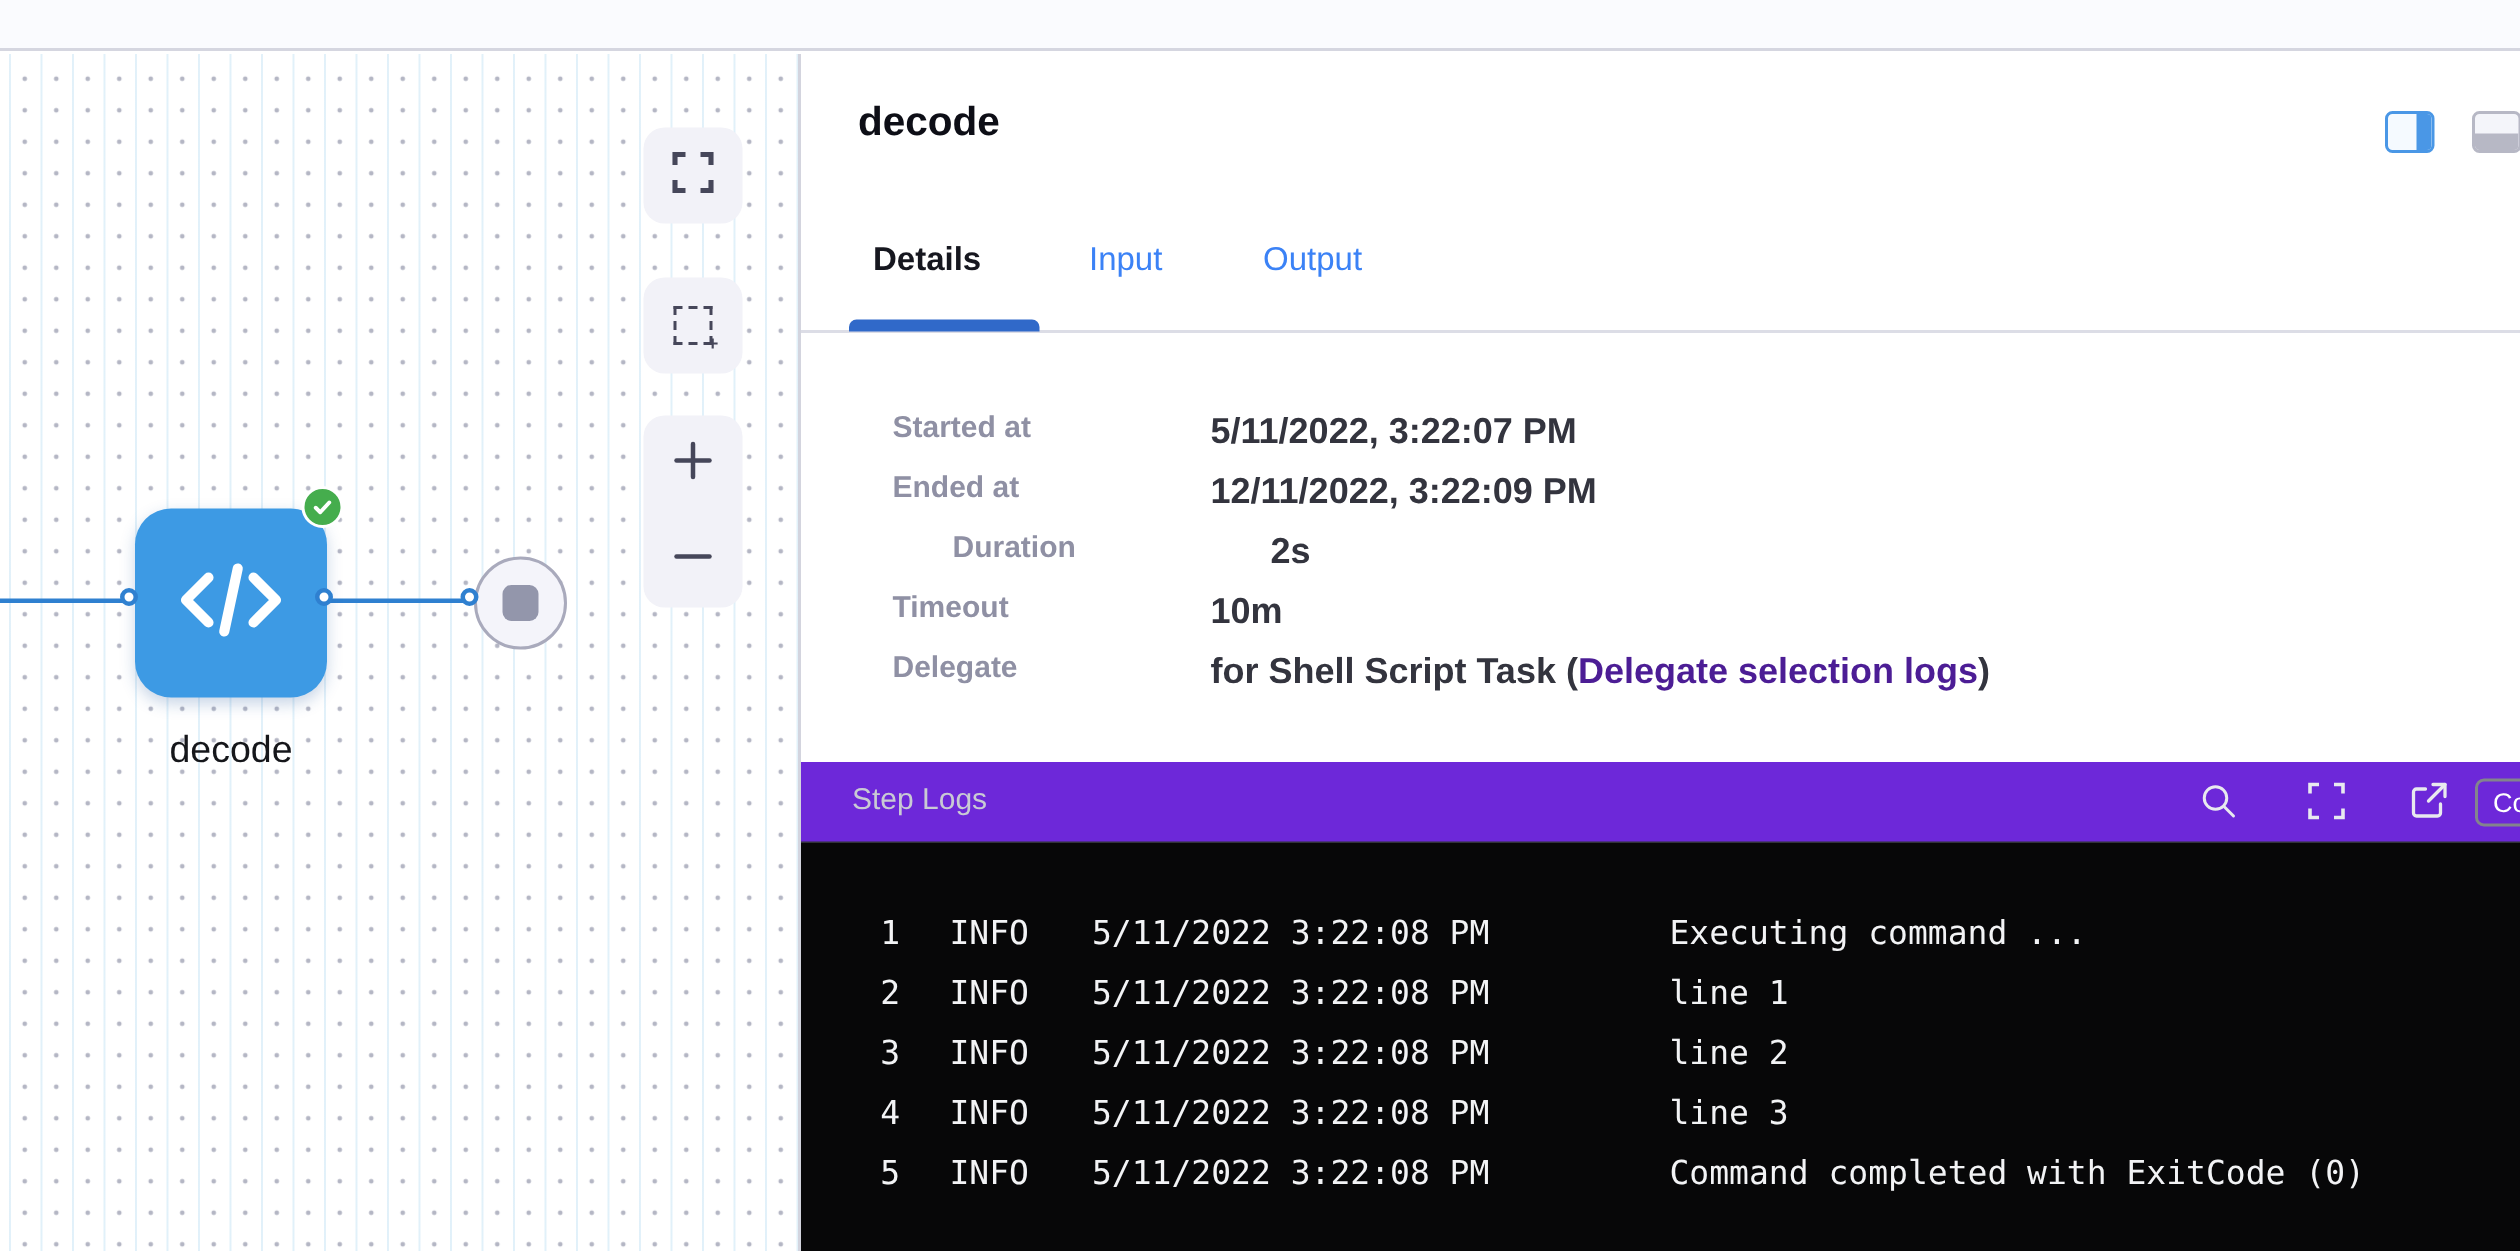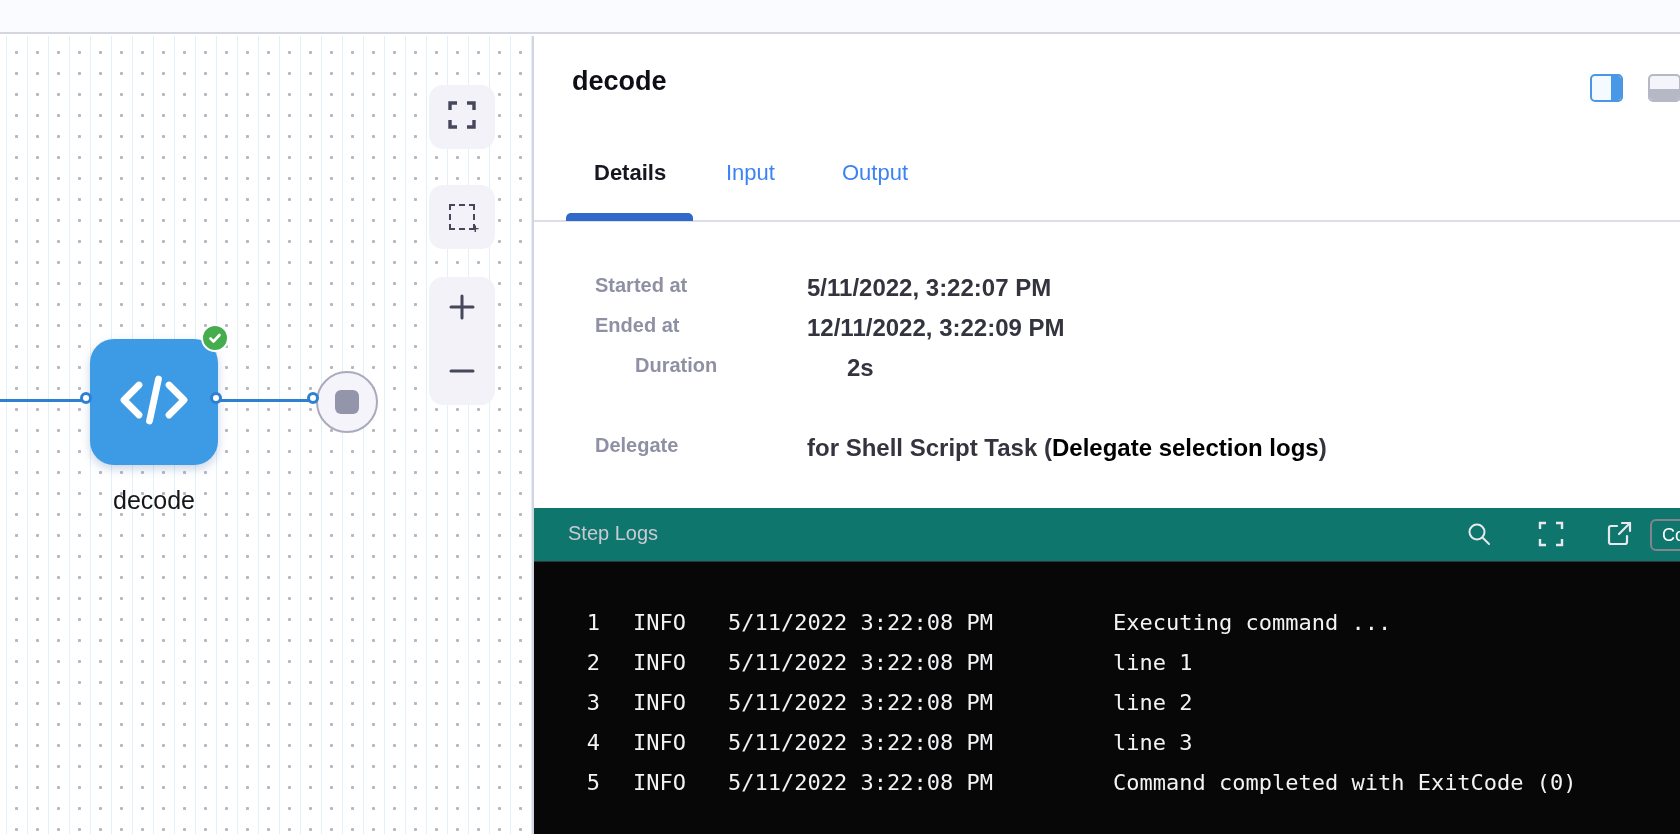--- a/index.html
+++ b/index.html
@@ -49,33 +49,33 @@
   
   .panel{position:absolute;left:534px;top:36px;width:1146px;height:472px;background:#fff;}
   .panel-title{position:absolute;left:38px;top:30px;font-size:27px;font-weight:700;color:#0d0e16;}
   .toggle{position:absolute;top:38px;width:33px;height:28px;border-radius:5px;overflow:hidden;display:flex;}
   .toggle.t1{left:1056px;border:2px solid #4a97e6;background:#f5faff;flex-direction:row;}
   .toggle.t1 .fill{margin-left:auto;width:10px;height:100%;background:#4a97e6;}
   .toggle.t2{left:1114px;border:2px solid #b7b8c5;background:#f4f5fa;flex-direction:column;}
   .toggle.t2 .fill{margin-top:auto;width:100%;height:11px;background:#b7b8c5;}
   .tab{position:absolute;top:124px;font-size:22px;color:#3b82f6;font-weight:500;cursor:default;}
   .tab.active{color:#16171f;font-weight:700;}
-  .tab.t-details{left:60px;} .tab.t-input{left:192px;} .tab.t-output{left:308px;}
+  .tab.t-details{left:48px;} .tab.t-input{left:192px;} .tab.t-output{left:308px;}
   .tabs-border{position:absolute;left:0;top:184px;width:1146px;height:2px;background:#dcdde6;}
   .tab-underline{position:absolute;left:32px;top:177px;width:127px;height:8px;background:#3069c9;
                  border-radius:5px 5px 0 0;}
   .drow{position:absolute;left:4px;width:1100px;height:26px;}
   .drow .dlabel{position:absolute;left:57px;font-size:20px;font-weight:600;color:#8f90a4;}
   .drow .dvalue{position:absolute;left:269px;font-size:24px;font-weight:700;color:#33343e;}
-  .drow .dlink{color:#000000;font-weight:700;cursor:pointer;text-align:right;}
+  .drow .dlink{color:#4c1d95;font-weight:700;cursor:pointer;text-align:right;}
   .r0{top:238px;} .r1{top:278px;} .r2{top:318px;margin-left:40px;} .r3{top:358px;} .r4{top:398px;}
 
   
   .logs{position:absolute;left:534px;top:508px;width:1146px;height:326px;background:#070708;}
-  .logs-header{position:absolute;left:0;top:0;width:1146px;height:54px;background:#0f766e;
+  .logs-header{position:absolute;left:0;top:0;width:1146px;height:54px;background:#6d28d9;
                border-bottom:1px solid #313238;}
   .logs-title{position:absolute;left:34px;top:14px;font-size:20px;color:#c9cad4;}
   .licon{position:absolute;top:14px;width:28px;height:28px;display:flex;align-items:center;justify-content:center;}
   .licon.search{left:931px;} .licon.expand{left:1003px;} .licon.open{left:1071px;}
   .console-btn{position:absolute;left:1116px;top:11px;height:32px;width:80px;
                border:2px solid #83848d;border-radius:6px;background:transparent;color:#fff;
                font-size:18px;padding:0 0 0 10px;text-align:left;line-height:28px;
                font-family:"Liberation Sans",sans-serif;}
   .log-row{position:absolute;left:0;width:1146px;height:40px;line-height:40px;
            font-family:"DejaVu Sans Mono",monospace;font-size:22px;color:#f2f3f5;}
@@ -175,20 +175,24 @@
       <span class="dvalue">5/11/2022, 3:22:07 PM</span>
     </div>
     <div class="drow r1">
       <span class="dlabel">Ended at</span>
       <span class="dvalue">12/11/2022, 3:22:09 PM</span>
     </div>
     <div class="drow r2">
       <span class="dlabel">Duration</span>
       <span class="dvalue">2s</span>
     </div>
+    <div class="drow r3">
+      <span class="dlabel">Timeout</span>
+      <span class="dvalue">10m</span>
+    </div>
     <div class="drow r4">
       <span class="dlabel">Delegate</span>
       <span class="dvalue"><span>for Shell Script Task (</span><span class="dlink">Delegate selection logs</span><span>)</span></span>
     </div>
   </div>
 
   <div class="logs">
     <div class="logs-header">
       <div class="logs-title">Step Logs</div>
       <div class="licon search">

